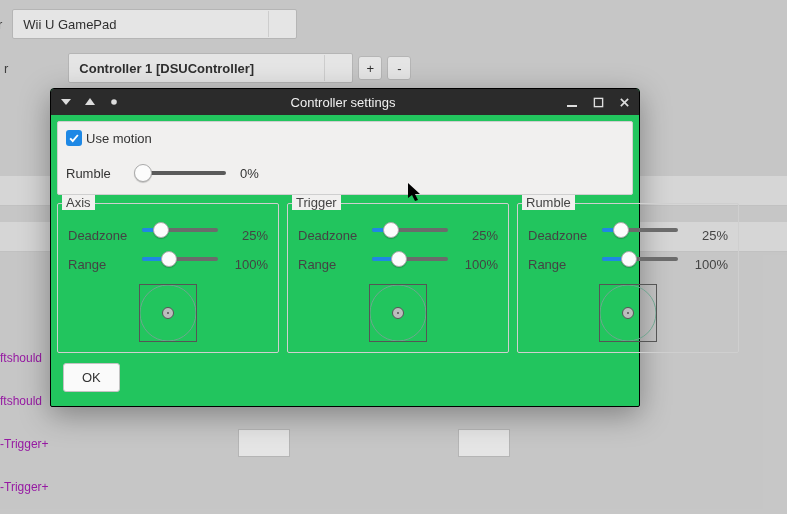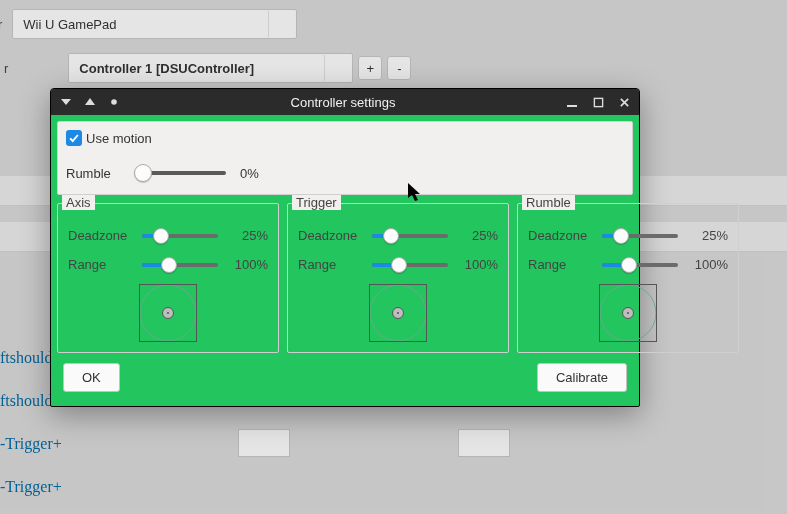--- a/index.html
+++ b/index.html
@@ -8,21 +8,21 @@
 
   
   .bg-row { position: absolute; left: 0; display: flex; align-items: center; height: 30px; }
   .bg-label { color: #444; font-size: 13px; margin-right: 10px; }
   .bg-dropdown { background: #f7f7f7; border: 1px solid #c3c3c3; height: 30px; padding: 0 10px; display: flex; align-items: center; justify-content: space-between; border-radius: 2px; gap: 26px; }
   .bg-dropdown .dd-btn { width: 18px; height: 26px; border-left: 1px solid #ddd; display:flex; align-items:center; justify-content:center; }
   .bg-smallbtn { width: 24px; height: 24px; border:1px solid #c3c3c3; background:#f7f7f7; border-radius:3px; display:inline-flex; align-items:center; justify-content:center; margin-left:5px; }
 
   .bg-strip { position:absolute; left:0; right:0; height: 30px; background:#e7e7e7; border-bottom:1px solid #d0d0d0;}
   .bg-cell { position:absolute; background:#f7f7f7; border:1px solid #c3c3c3; width:52px; height:28px; display:flex; align-items:center; justify-content:center; font-size:12px; }
-  .bg-cell-lbl { position:absolute; display:flex; align-items:center; height:28px; font-size:16px; color:#0369a1;font-family:Liberation Serif, serif; }
+  .bg-cell-lbl { position:absolute; display:flex; align-items:center; height:28px; font-size:12px; color:#a21caf; }
 
   
   .dialog { position: absolute; left: 50px; top: 88px; width: 590px; background: #22c55e; border: 1px solid #000; box-shadow: 0 8px 30px rgba(0,0,0,0.35); border-radius: 4px 4px 2px 2px; }
   .titlebar { background: #2b2b2b; height: 26px; display:flex; align-items:center; padding: 0 8px; border-radius: 3px 3px 0 0; }
   .titlebar .tb-left { display:flex; gap:10px; align-items:center; }
   .titlebar .title { flex:1; text-align:center; color:#f0f0f0; font-size:13px; }
   .titlebar .tb-right { display:flex; gap:12px; align-items:center; }
   .tb-icon { color:#ddd; font-size:11px; display:inline-flex; align-items:center; justify-content:center; width:14px; height:14px; }
   .tb-icon svg { fill:#ddd; }
 
@@ -37,21 +37,21 @@
   .rumble-row .label { width:56px; }
   .slider { position:relative; height: 18px; display:flex; align-items:center; }
   .slider .track { height:4px; background:#5a5a5a; border-radius:2px; position:relative; }
   .slider .thumb { position:absolute; width:16px; height:16px; border-radius:50%; background:#fcfcfc; border:1px solid #aaa; top:50%; transform:translate(-50%,-50%); box-shadow:0 1px 1px rgba(0,0,0,0.2);}
   .slider.big .thumb { width:18px; height:18px; }
 
   .cols { display:flex; gap:8px; }
   .fieldset { flex:1; border:1px solid #cfcfcf; border-radius:2px; padding: 8px 10px 10px 10px; position:relative; }
   .legend { position:absolute; top:-9px; left:4px; background:#f1f0ef; padding:0 4px; font-size:13px; color:#444; }
 
-  .minirow { display:flex; align-items:center; justify-content:space-between; gap:8px; margin-top:14px; }
+  .minirow { display:flex; justify-content:space-between; gap:8px; margin-top:14px; }
   .minirow:first-of-type { margin-top: 16px; }
   .minirow .mlabel { width:66px; font-size:13px; color:#444;}
   .minirow .mval { width:42px; text-align:right; font-size:13px; color:#444;}
   .mslider { flex:1; }
   .mslider .track { height:4px; background:#6b6b6b; border-radius:2px; position:relative; width: 76px; margin: 0 auto;}
   .mslider .fill { position:absolute; left:0; top:0; bottom:0; background:#1e88e5; border-radius:2px; }
   .mslider .thumb { position:absolute; width:16px; height:16px; border-radius:50%; background:#fcfcfc; border:1px solid #aaa; top:50%; transform:translate(-50%,-50%); box-shadow:0 1px 1px rgba(0,0,0,0.2);}
 
   .joy { width: 58px; height: 58px; border:1px solid #555; margin: 12px auto 0 auto; position:relative; }
   .joy .circle { position:absolute; inset:0; }
@@ -248,21 +248,20 @@
               <circle cx="29" cy="29" r="29" fill="none" stroke="#6fa58f" stroke-width="1"></circle>
             </svg>
           <div class="dot"></div>
         </div>
       </div>
     </div>
 
     <div class="btnrow">
       <button class="btn">OK</button>
       <div class="spacer"></div>
-      <button class="btn">Calibrate</button>
     </div>
   </div>
 </div>
 
 <div class="cursor">
   <svg width="16" height="20" viewBox="0 0 16 20">
       <polygon points="0,0 0,15 4,12 7,18 10,17 7,11 12,11"></polygon>
     </svg>
 </div>
 

